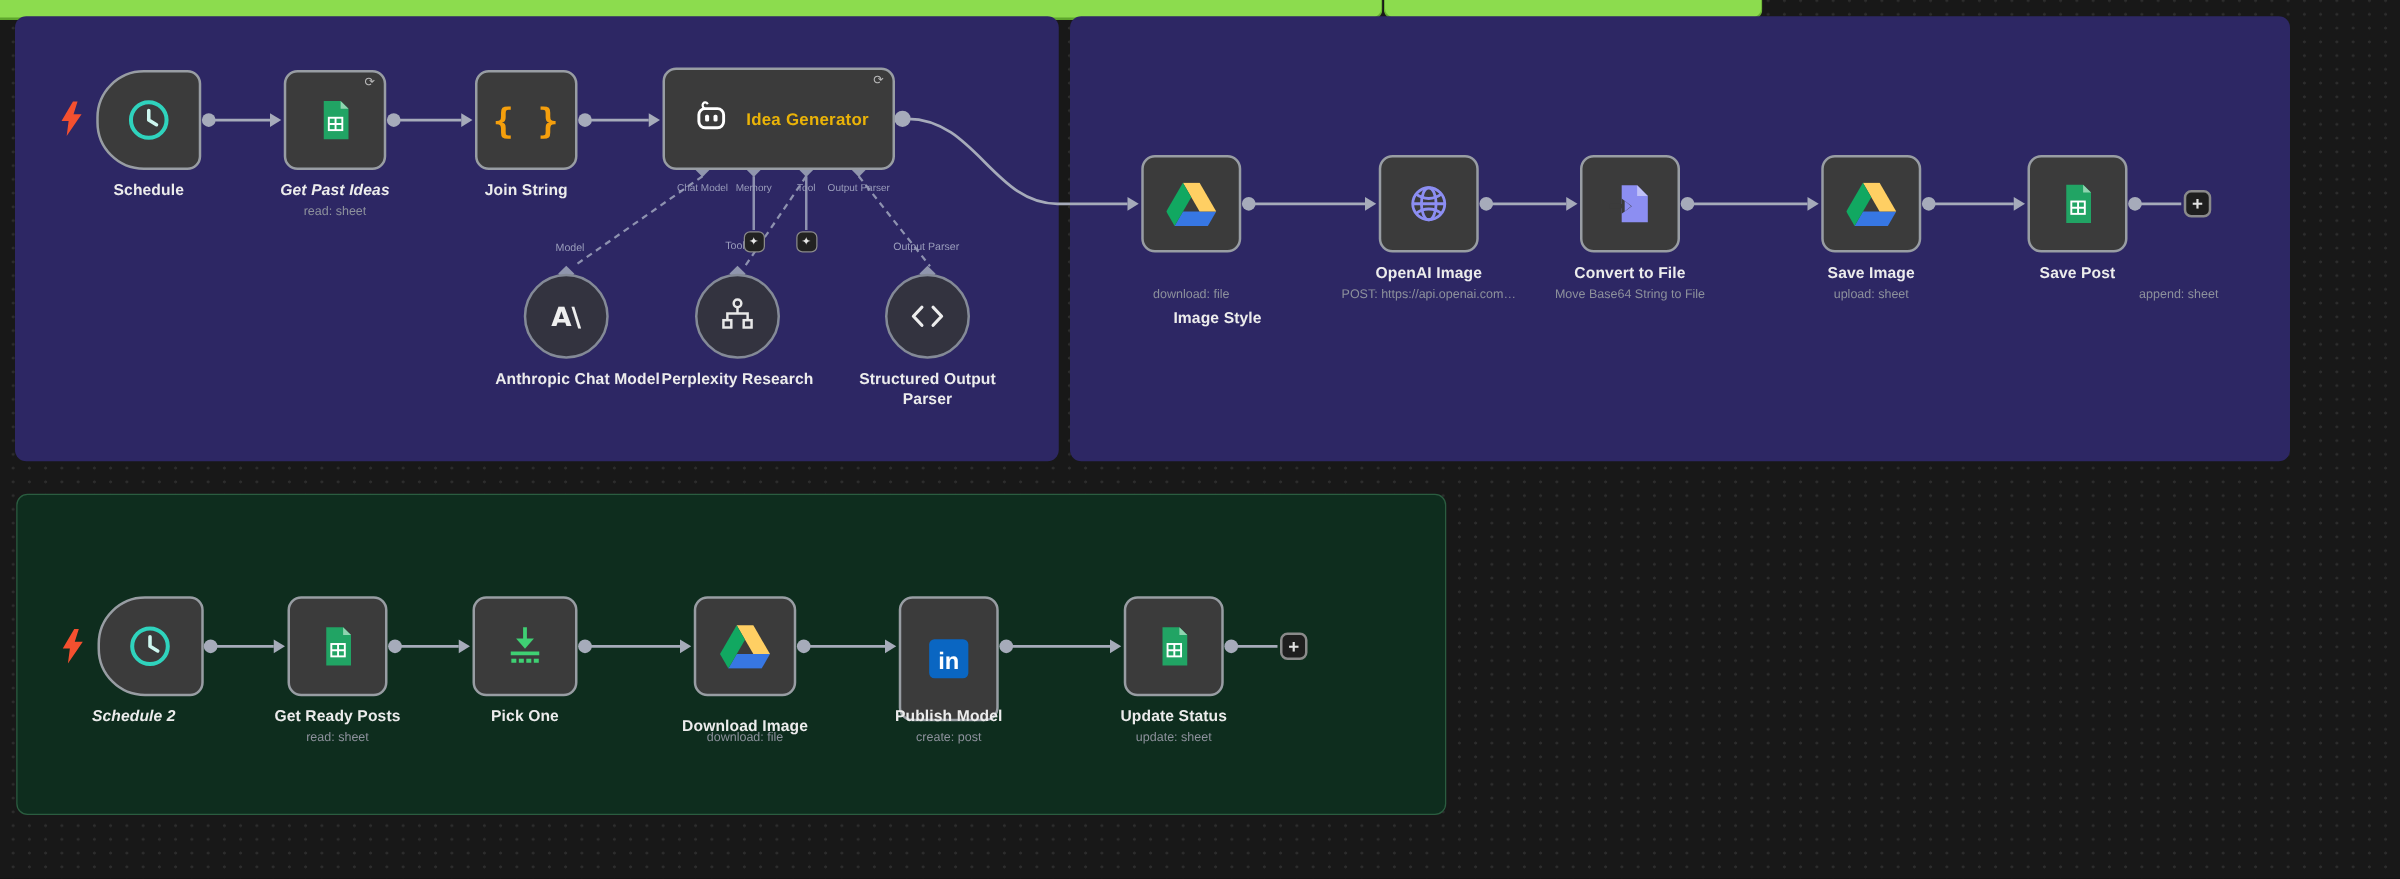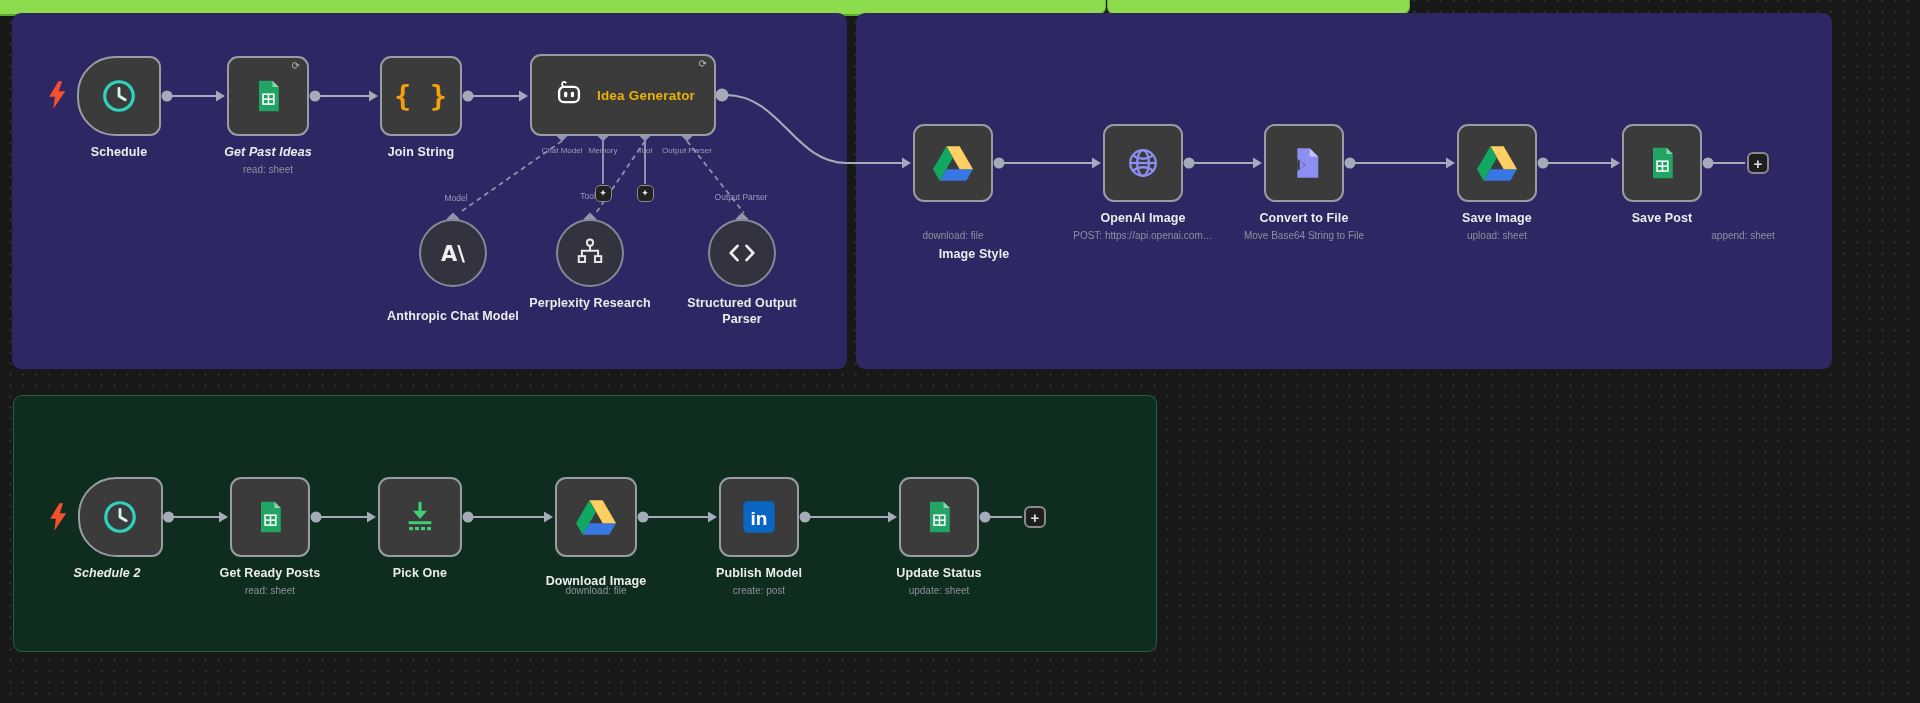--- a/index.html
+++ b/index.html
@@ -154,21 +154,21 @@
         <span class="wide-title">Idea Generator</span>
         <span class="badge">⟳</span>
       </div>
       <div class="node circle" style="left: 419px; top: 219px; width: 68px; height: 68px;">
         <span class="icon">
           <svg width="40" height="40" viewBox="0 0 40 40">
             <text x="20" y="27.5" text-anchor="middle" font-size="21" font-weight="bold" fill="#efefef" font-family="DejaVu Sans, sans-serif">A\</text>
           </svg>
         </span>
       </div>
-      <div class="nlabel" style="left: 378px; top: 308px; width: 150px;">Anthropic Chat Model</div>
+      <div class="nlabel" style="left: 378px; top: 295px; width: 150px; text-align: right;">Anthropic Chat Model</div>
       <div class="node circle" style="left: 556px; top: 219px; width: 68px; height: 68px;">
         <span class="icon">
           <svg width="36" height="36" viewBox="0 0 40 40" stroke="#e8e8e8" fill="none" stroke-width="2.2">
             <circle cx="20" cy="8.5" r="3.4"></circle>
             <path d="M20 12 V17.5 M20 17.5 H11 V23.5 M20 17.5 H29 V23.5"></path>
             <rect x="7.5" y="23.5" width="7" height="6.5"></rect>
             <rect x="25.5" y="23.5" width="7" height="6.5"></rect>
           </svg>
         </span>
       </div>
@@ -292,21 +292,21 @@
         <span class="icon">
           <svg width="40" height="35" viewBox="0 0 1443 1250">
             <path fill="#3777e3" d="M240 1250l241-417h962l-241 417z"></path>
             <path fill="#ffcf63" d="M962 833h481L962 0H481z"></path>
             <path fill="#11a861" d="M0 833l241 417 481-833L481 0z"></path>
           </svg>
         </span>
       </div>
       <div class="nlabel" style="left: 506px; top: 546px; margin-top: 27px;">Download Image</div>
       <div class="nsub" style="left: 486px; top: 585px;">download: file</div>
-      <div class="node square" style="left: 719px; top: 477px; width: 80px; height: 80px;">
+      <div class="node square" style="left: 719px; top: 477px; width: 80px; height: 100px;">
         <span class="icon">
           <svg width="38" height="38" viewBox="0 0 40 40">
             <rect x="3.5" y="3.5" width="33" height="33" rx="4.5" fill="#0a66c2"></rect>
             <text x="20" y="28.5" font-size="20" font-weight="bold" fill="#fff" text-anchor="middle" font-family="Liberation Sans, sans-serif">in</text>
           </svg>
         </span>
       </div>
       <div class="nlabel" style="left: 669px; top: 565px;">Publish Model</div>
       <div class="nsub" style="left: 649px; top: 585px;">create: post</div>
       <div class="node square" style="left: 899px; top: 477px; width: 80px; height: 80px;">

